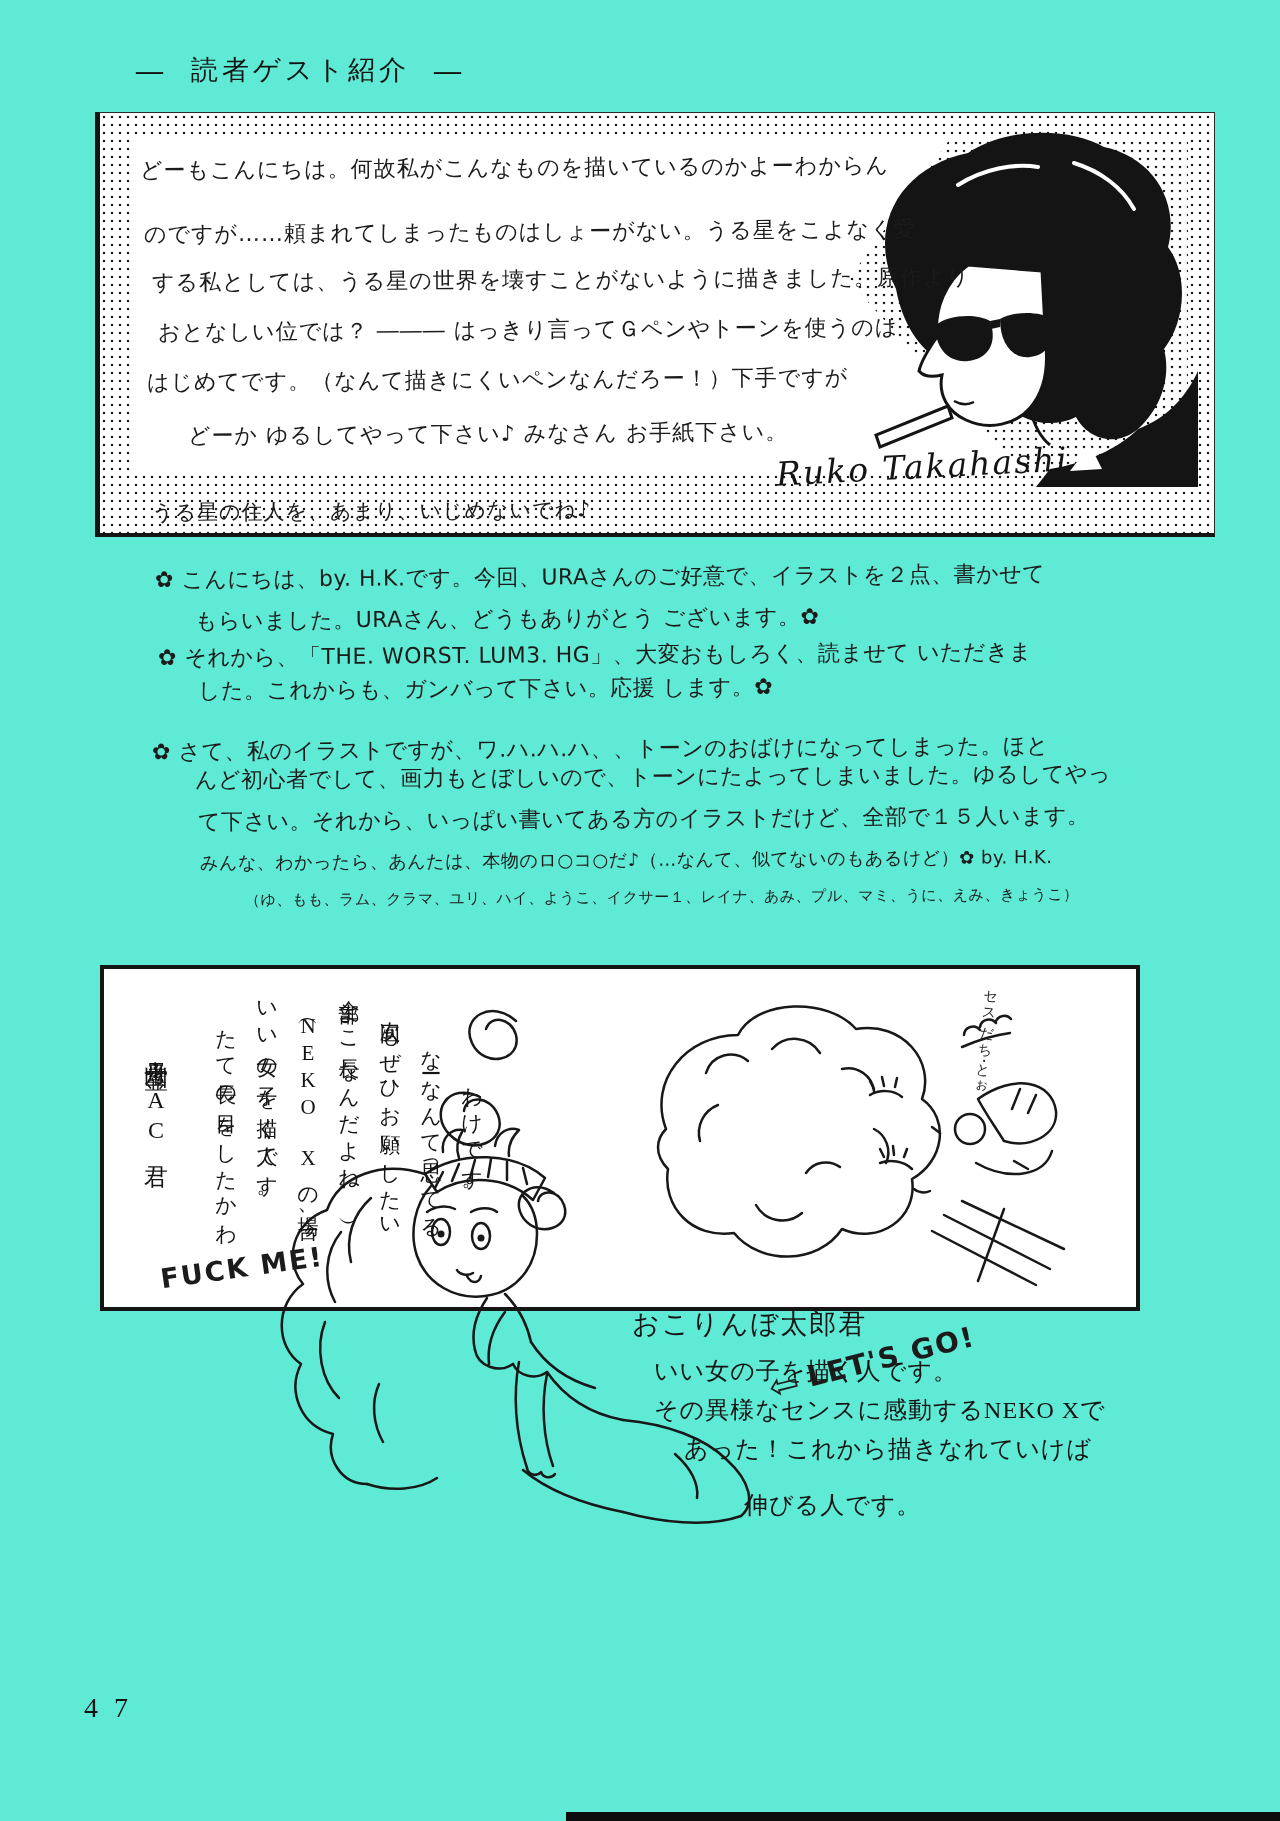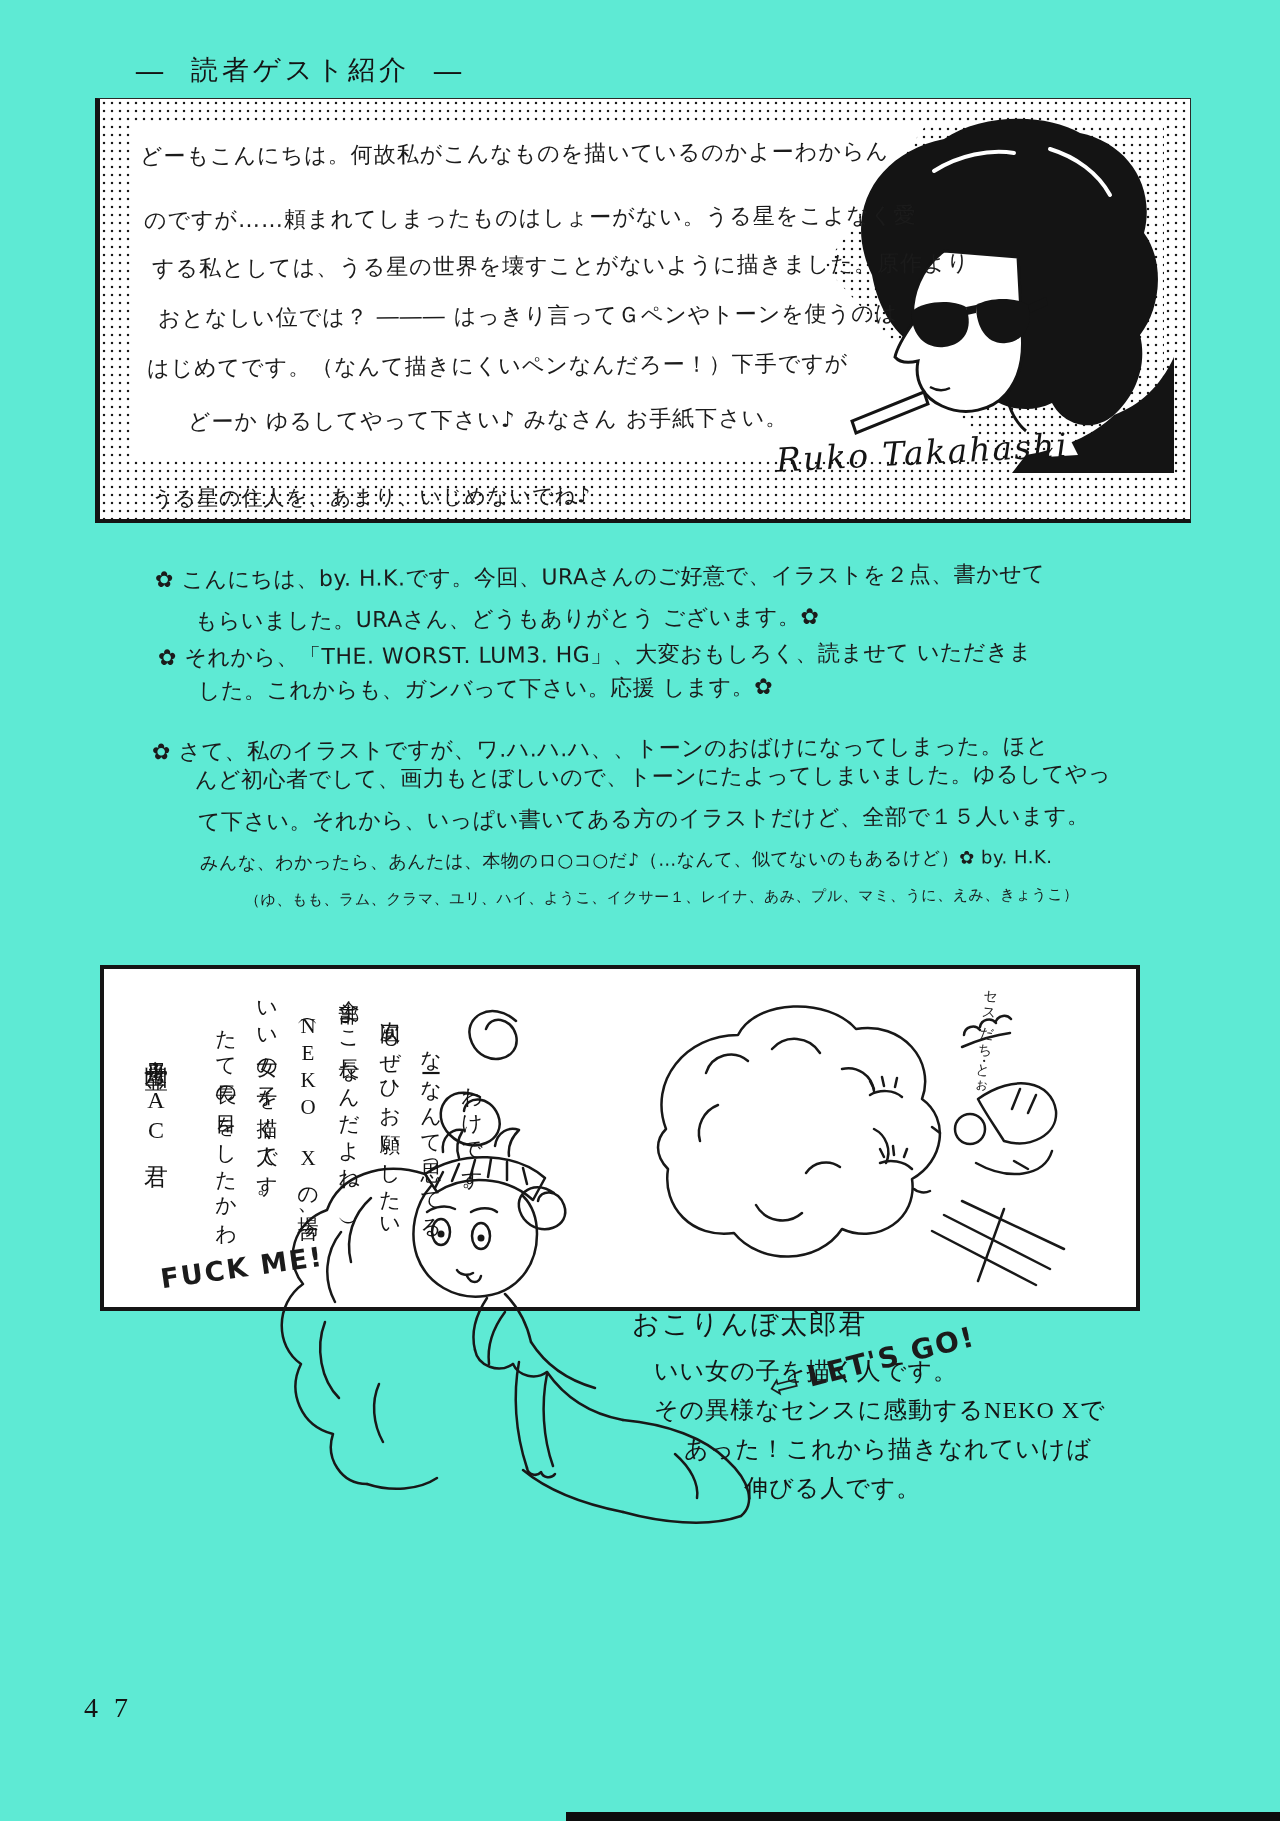--- a/index.html
+++ b/index.html
@@ -14,23 +14,23 @@
     background-image:radial-gradient(circle,#1a1a1a 1.4px,rgba(0,0,0,0) 1.6px);
     background-size:8px 8px;
   }
 
   
   .header { position:absolute; left:112px; top:52px; font-size:27px; letter-spacing:4px; }
   .header .dash { margin:0 24px; font-weight:bold; }
 
   
   .guest-box {
-    position:absolute; left:95px; top:98px; width:1090px; height:420px;
+    position:absolute; left:95px; top:112px; width:1090px; height:420px;
     border-left:5px solid #141414; border-bottom:4px solid #141414;
-    border-top:1px solid #2a2a2a; border-right:1px solid #2a2a2a;
+    border-top:1px solid #2a2a2a; border-right:1px solid #2a2a2a;padding-left:24px;
   }
   .guest-inner { position:absolute; left:30px; top:26px; right:26px; bottom:58px; background:#fff; z-index:1; }
   .corner-dots {
     position:absolute; right:26px; top:26px; width:340px; height:336px; z-index:2;
     clip-path:polygon(30% 0,100% 0,100% 92%,52% 100%,0 42%);
   }
   .portrait { position:absolute; right:16px; top:6px; width:380px; height:368px; z-index:3; }
   .gl { position:absolute; z-index:4; font-size:22px; letter-spacing:1px; white-space:nowrap; }
   .gl1{ left:40px;  top:40px;  }
   .gl2{ left:44px;  top:104px; }
@@ -77,21 +77,21 @@
     position:absolute; right:140px; top:12px; z-index:2;
     writing-mode:vertical-rl; text-orientation:upright;
     font-size:14px; letter-spacing:2px; transform:rotate(6deg); color:#222;
   }
   .tac-art { position:absolute; left:300px; top:8px; width:700px; height:322px; z-index:1; }
 
   
   .taro { position:absolute; left:632px; top:1306px; width:480px; }
   .taro-title { font-size:27px; margin-bottom:10px; letter-spacing:2px; }
   .taro-line  { font-size:24px; line-height:39px; letter-spacing:1px; white-space:nowrap; }
-  .ti1{ margin-left:22px; } .ti2{ margin-left:52px; } .ti3{ margin-left:112px; }
+  .ti1{ margin-left:22px; } .ti2{ margin-left:52px; } .ti3{ margin-left:112px;margin-top:17px; }
 
   
   .lum-art { position:absolute; left:175px; top:1112px; width:610px; height:420px; }
   .fuckme {
     position:absolute; left:160px; top:1252px; font-size:27px; font-weight:bold;
     letter-spacing:2px; transform:rotate(-8deg);
   }
   .letsgo {
     position:absolute; left:766px; top:1342px; font-size:28px; font-weight:bold;
     letter-spacing:2px; transform:rotate(-14deg); white-space:nowrap;

